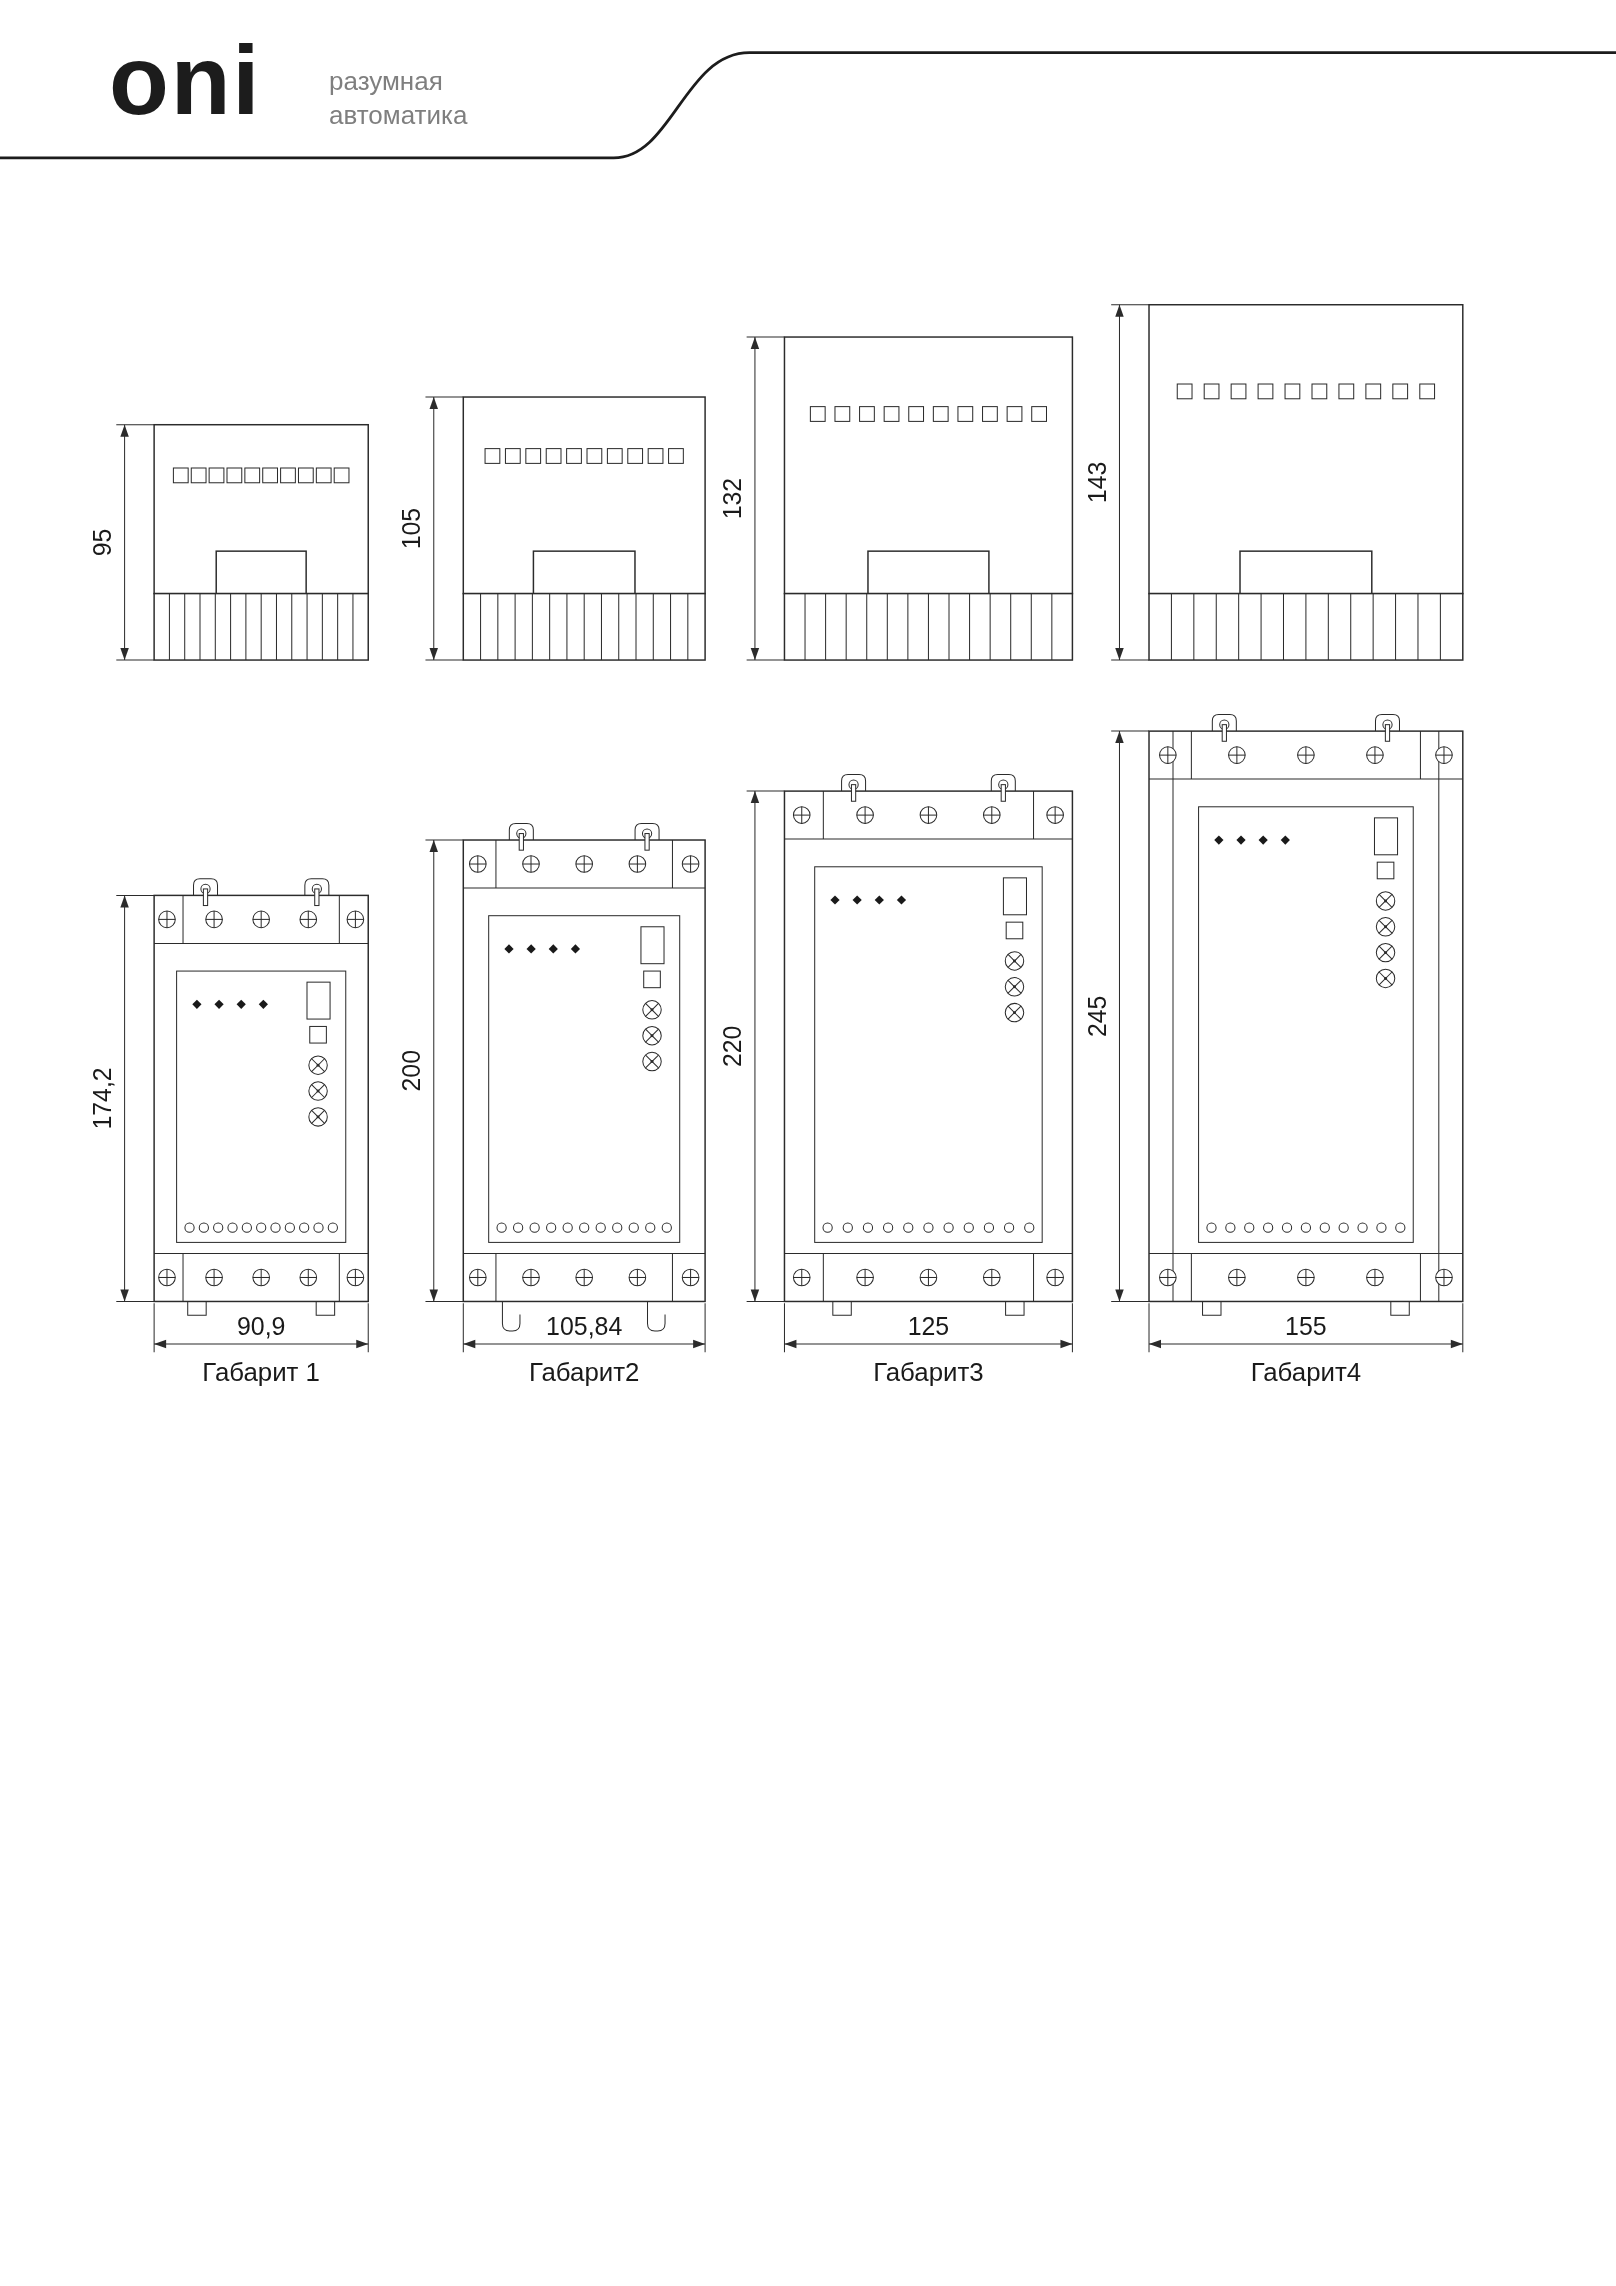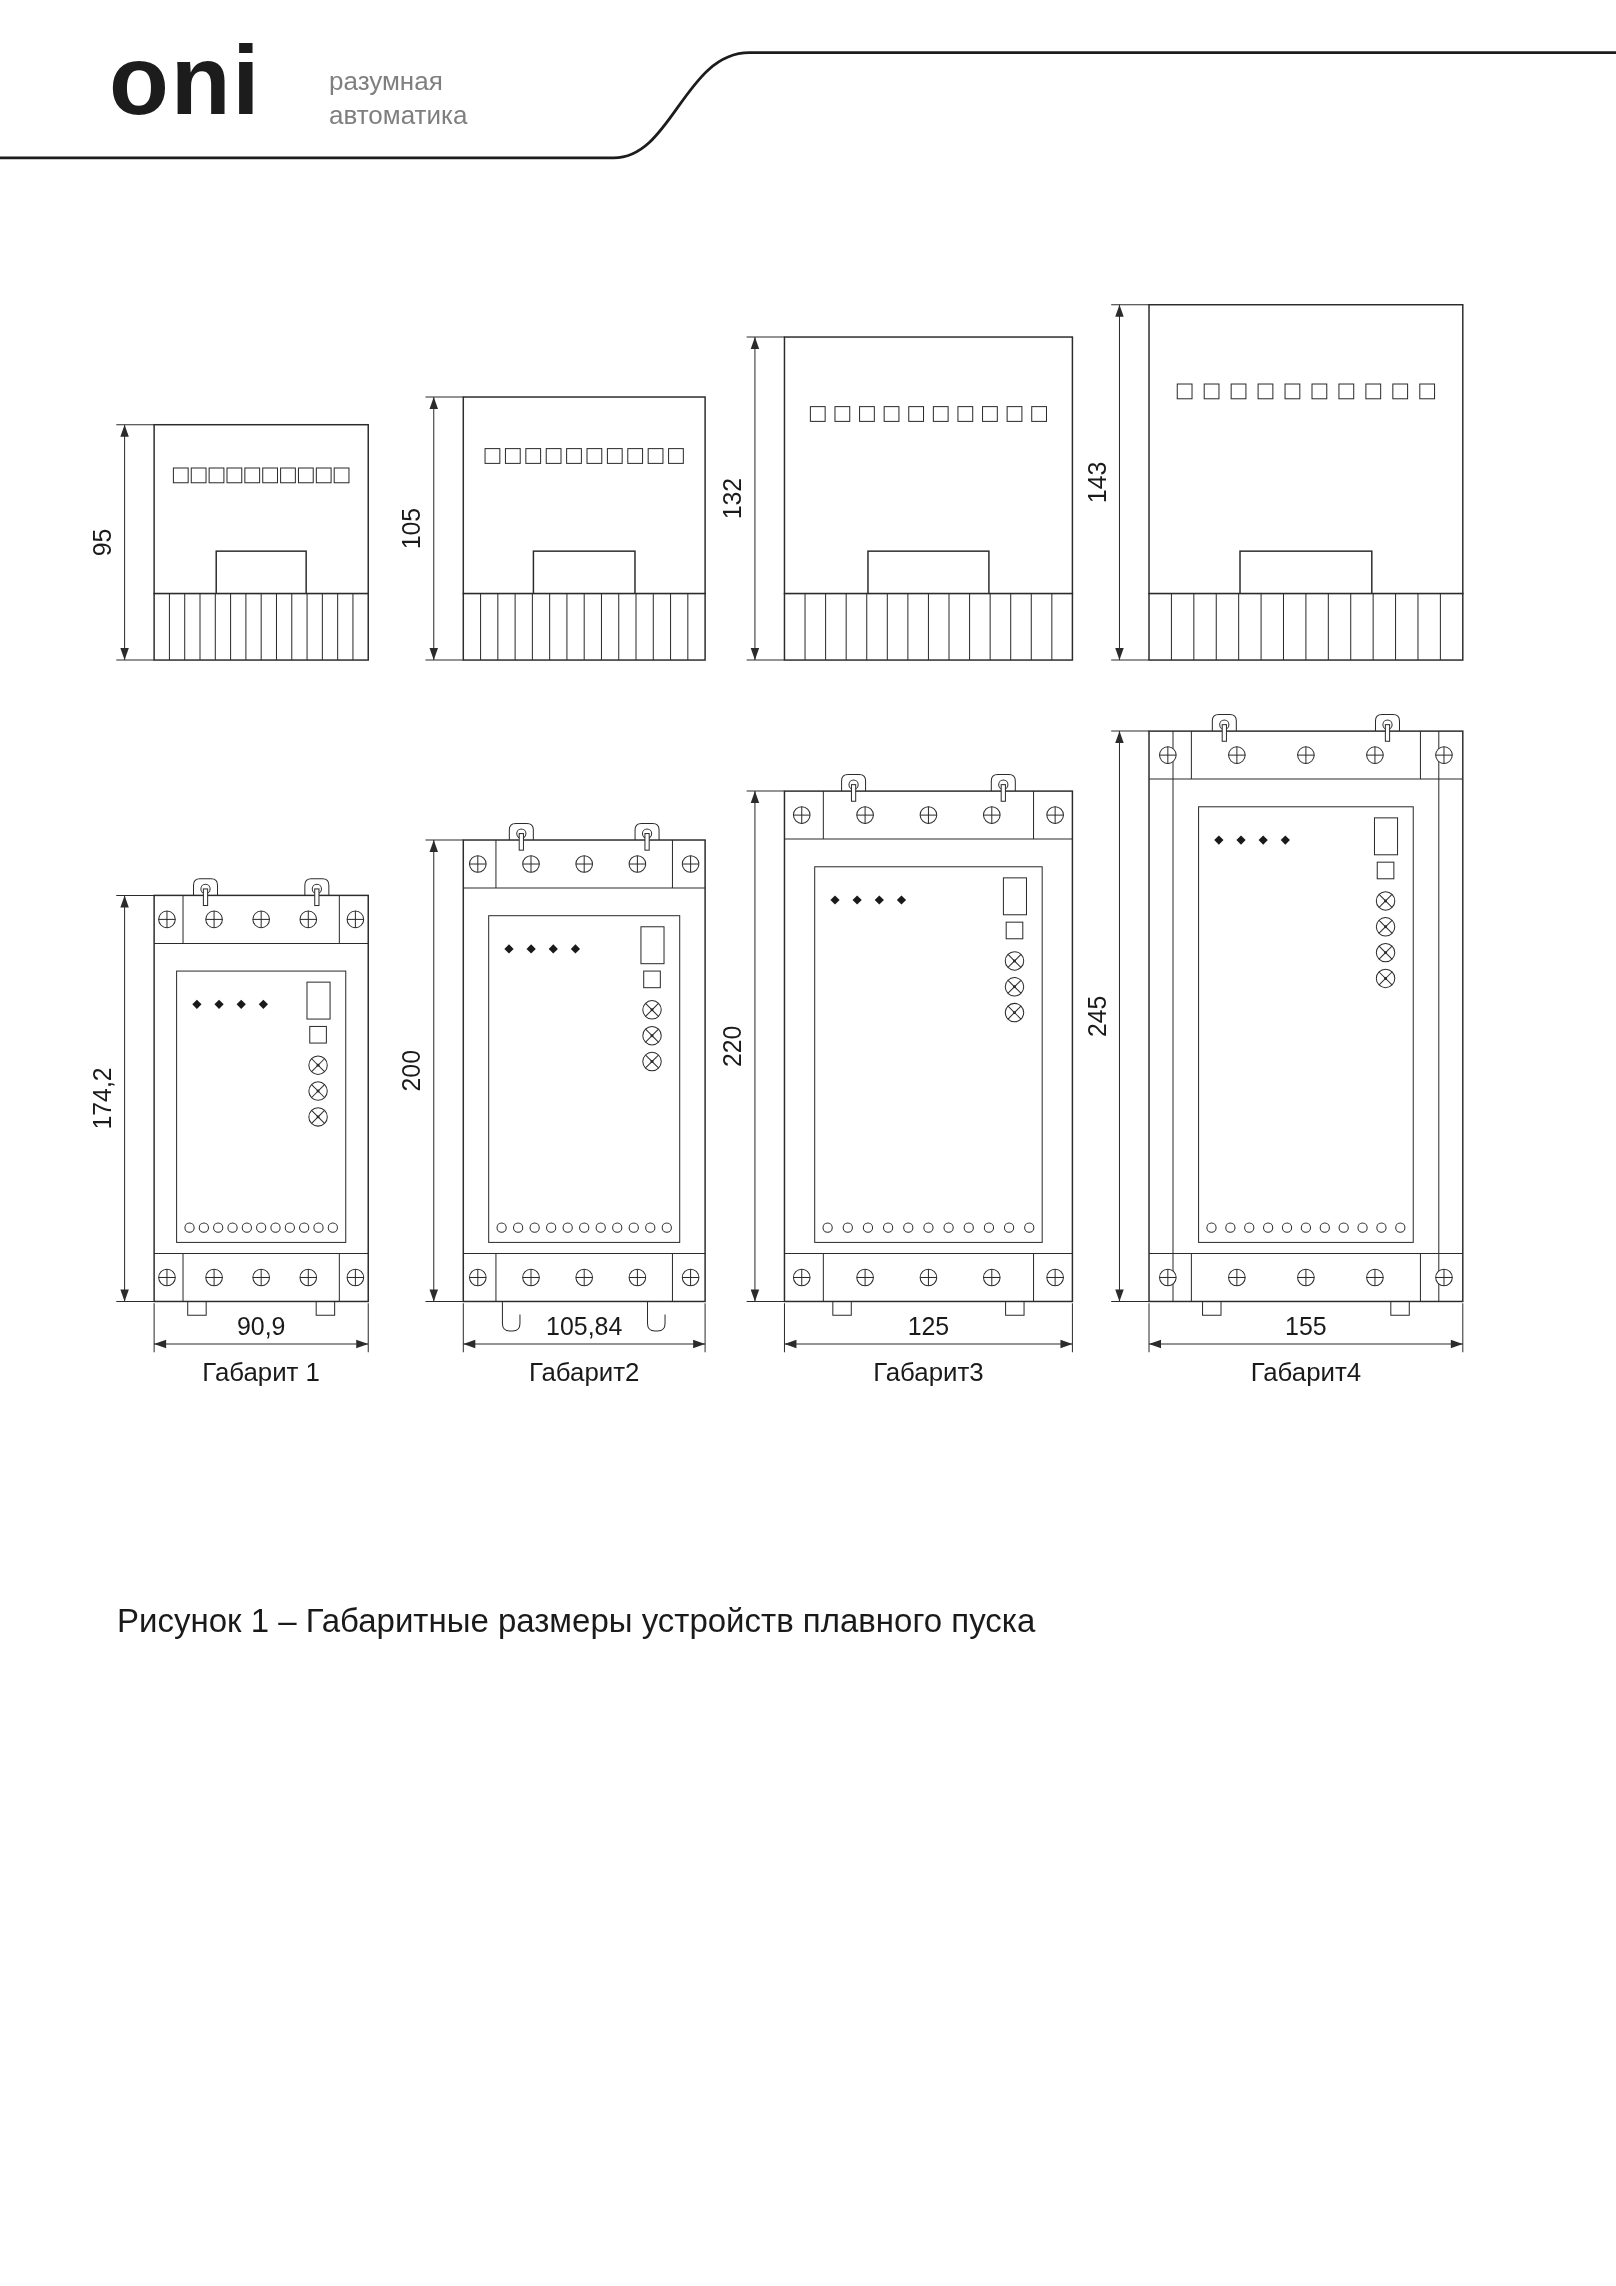--- a/index.html
+++ b/index.html
@@ -527,16 +527,15 @@
         <line x1="1245" y1="1456" x2="1585" y2="1456" stroke="#2b2b2b" stroke-width="1.1" fill="none"></line>
         <line x1="1245" y1="1412" x2="1245" y2="1465" stroke="#2b2b2b" stroke-width="1.1" fill="none"></line>
         <line x1="1585" y1="1412" x2="1585" y2="1465" stroke="#2b2b2b" stroke-width="1.1" fill="none"></line>
         <polygon points="1245,1456 1258,1451.4 1258,1460.6" fill="#2b2b2b"></polygon>
         <polygon points="1585,1456 1572,1451.4 1572,1460.6" fill="#2b2b2b"></polygon>
         <text x="1415" y="1446" text-anchor="middle" font-size="27" fill="#1a1a1a">155</text>
         <text x="1415" y="1496" text-anchor="middle" font-size="28" fill="#1a1a1a">Габарит4</text>
       </g>
     </svg>
 
-  <p class="caption">Рисунок 1 – Габаритные размеры устройств плавного пуска</p>
 
 </div>
 
 
 </body></html>

